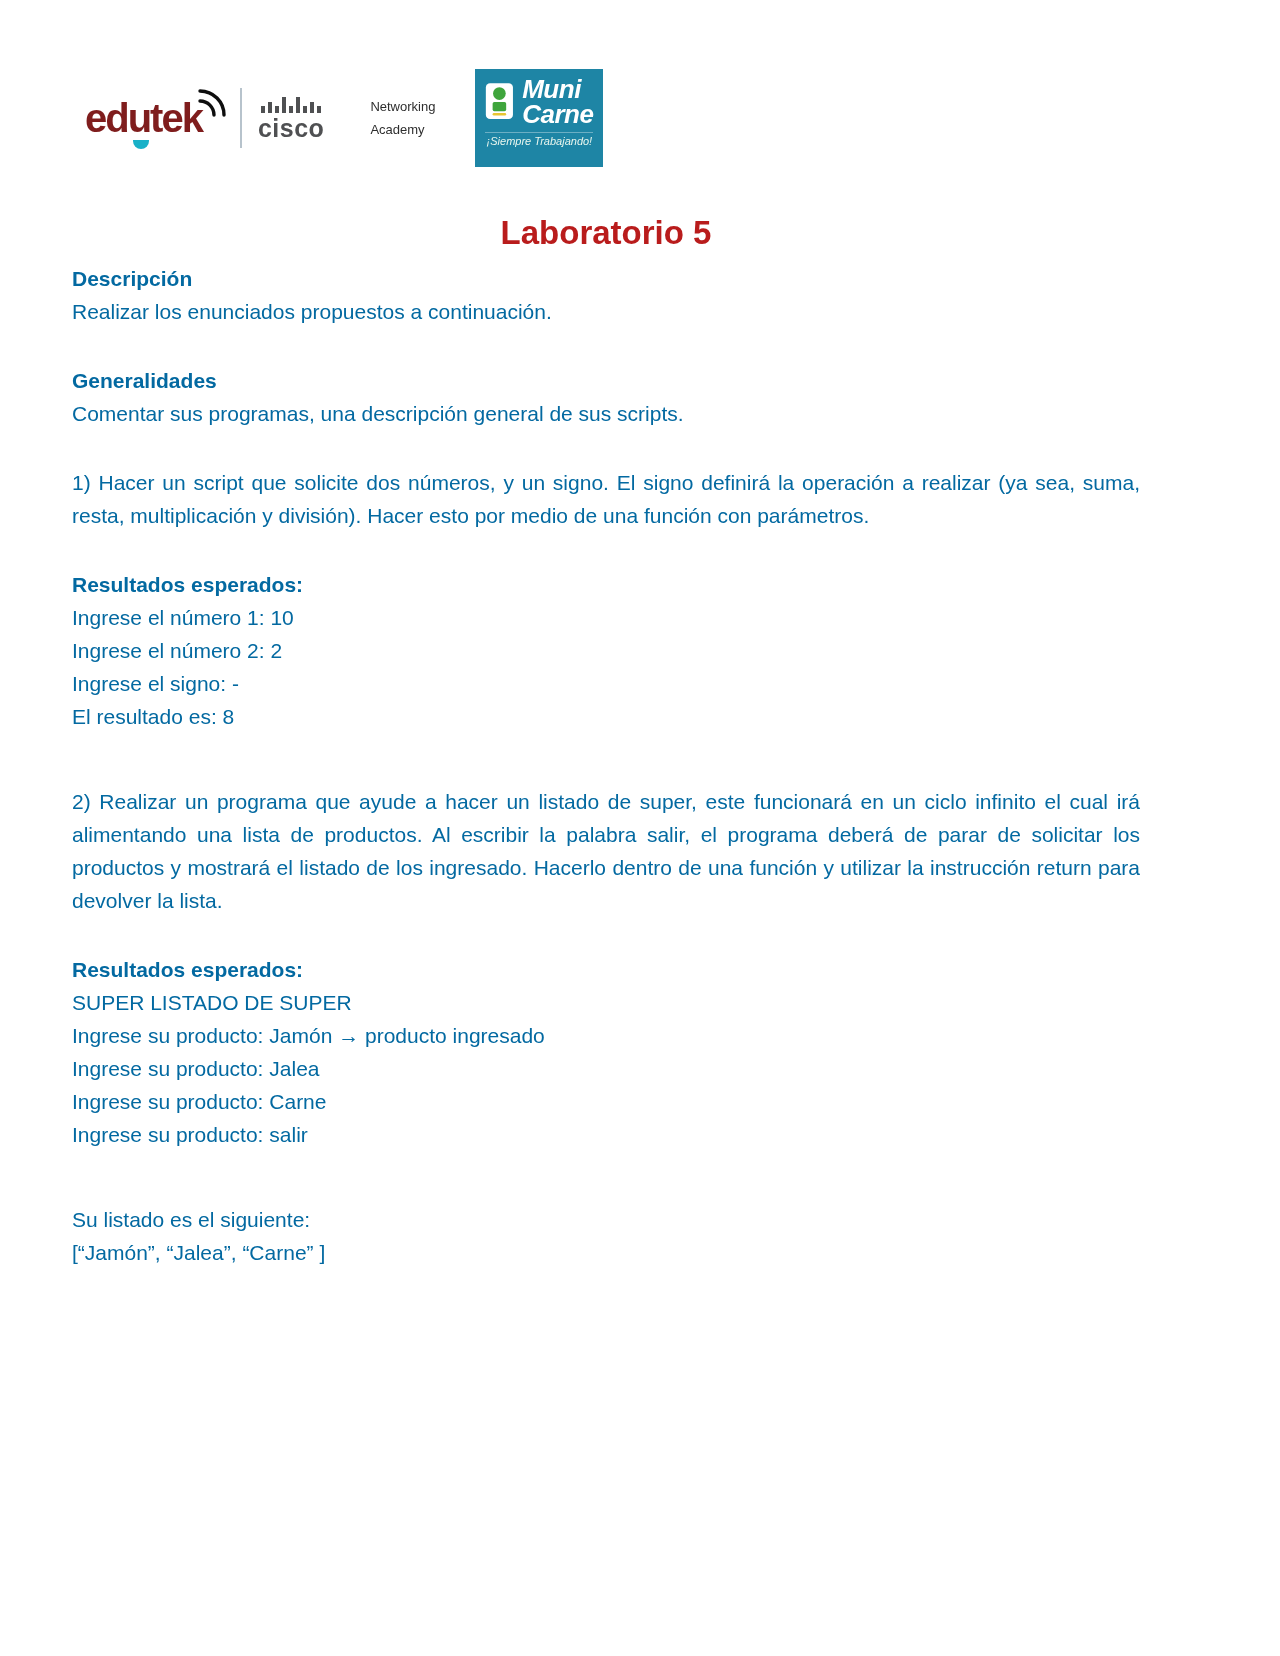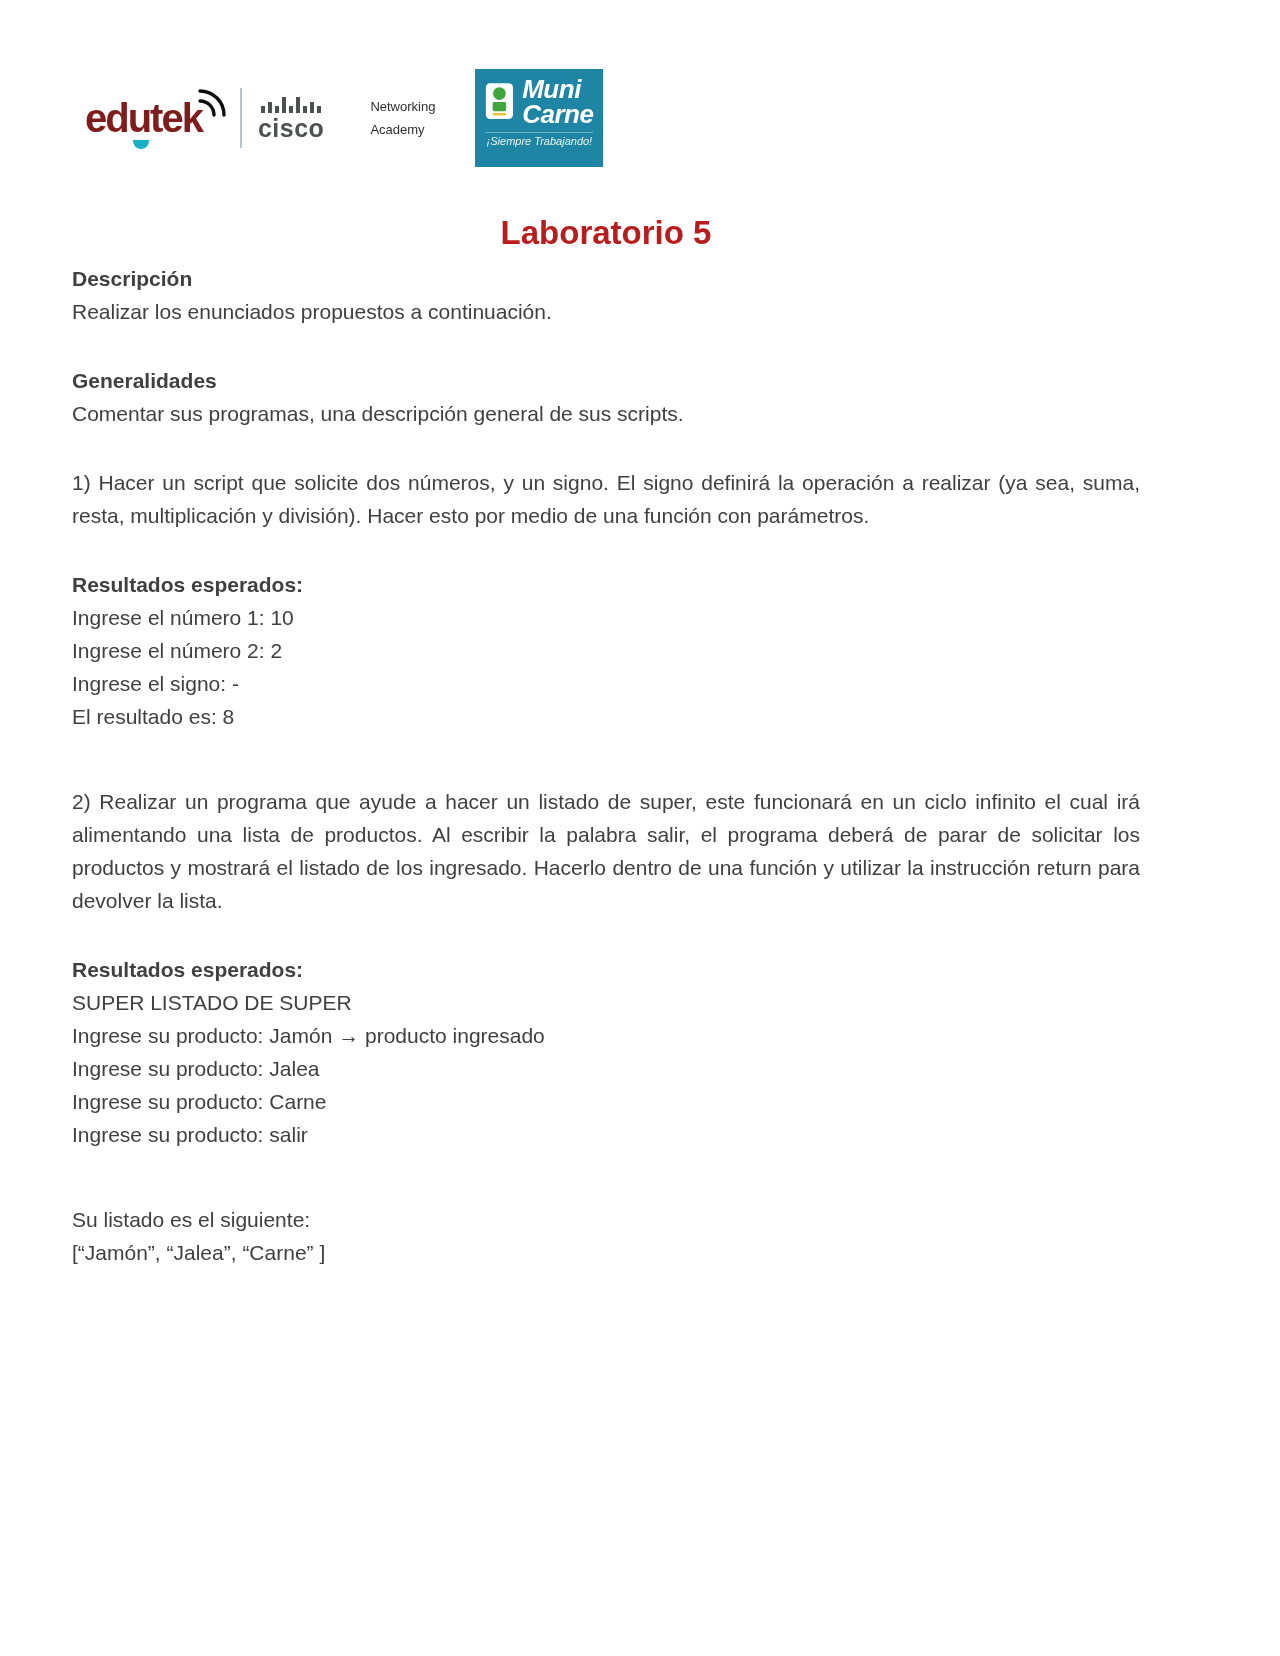--- a/index.html
+++ b/index.html
@@ -117,21 +117,21 @@
     margin: 46px 140px 0 72px;
     text-align: center;
     font-size: 33px;
     font-weight: bold;
     color: #b91c1c;
   }
   .doc {
     margin: 10px 140px 0 72px;
     font-size: 21px;
     line-height: 33px;
-    color: #404040;
+    color: #0369a1;
   }
   .h {
     font-size: 21px;
     font-weight: bold;
     margin: 0;
     line-height: 33px;
   }
   .p, .line {
     margin: 0;
     line-height: 33px;

